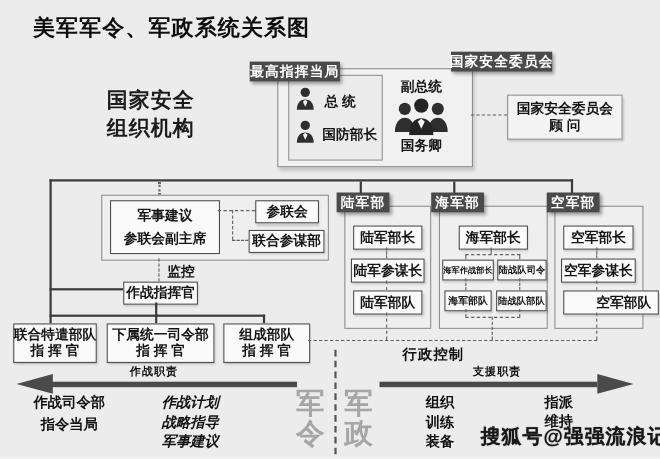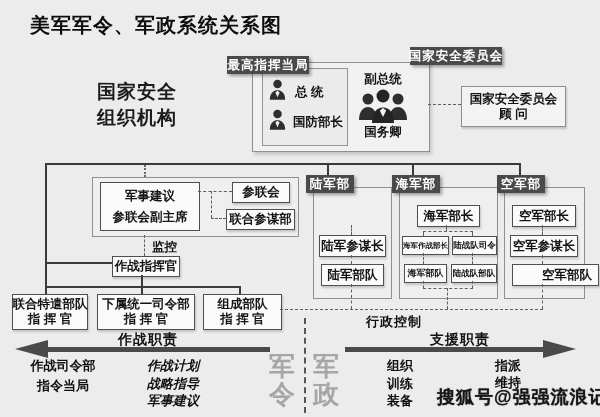--- a/index.html
+++ b/index.html
@@ -33,21 +33,21 @@
     background:#4a4a4a;color:#fff;font-weight:bold;font-size:12.5px;letter-spacing:1px;
     display:flex;align-items:center;justify-content:center;box-shadow:2px 2px 3px rgba(0,0,0,0.35);
     white-space:nowrap;
   }
   .small-label{font-size:12.5px;font-weight:bold;white-space:nowrap;color:#141414;}
   .bt-col{font-size:13px;font-weight:bold;text-align:center;line-height:16.5px;color:#101010;}
   .big-gray{font-size:26px;font-weight:bold;color:#a6a6a6;width:28px;line-height:28px;word-break:break-all;text-align:center;}
   .arrow-body{background:#4a4a4a;height:5px;}
   .arrow-head-l{width:0;height:0;border-top:9px solid transparent;border-bottom:9px solid transparent;border-right:33px solid #4a4a4a;}
   .arrow-head-r{width:0;height:0;border-top:9px solid transparent;border-bottom:9px solid transparent;border-left:33px solid #4a4a4a;}
-  .duty-label{font-size:14px;font-weight:bold;letter-spacing:1px;color:#101010;white-space:nowrap;}
+  .duty-label{font-size:10px;font-weight:bold;letter-spacing:1px;color:#101010;white-space:nowrap;}
   .watermark{font-size:18px;font-weight:bold;color:#171717;letter-spacing:1px;white-space:nowrap;text-shadow:0 0 1px #444;}
   .nsc-name{font-size:12.5px;font-weight:bold;white-space:nowrap;color:#141414;}
 </style>
 </head>
 <body>
 
 <div class="canvas">
 
   <div class="abs title" style="left:30px;top:12px;">美军军令、军政系统关系图</div>
 
@@ -140,20 +140,21 @@
     <div>下属统一司令部</div>
     <div>指 挥 官</div>
   </div>
   <div class="abs box box2" style="left:203px;top:294px;width:77px;height:34px;">
     <div>组成部队</div>
     <div>指 挥 官</div>
   </div>
 
   <div class="abs frame-flat" style="left:313px;top:187px;width:77px;height:110px;"></div>
   <div class="abs dlabel" style="left:306px;top:175px;width:48px;height:18px;">陆军部</div>
+  <div class="abs box" style="left:321px;top:205px;width:61px;height:20px;">陆军部长</div>
   <div class="abs dv" style="left:351px;top:225px;height:10px;"></div>
   <div class="abs box" style="left:319px;top:235px;width:65px;height:20px;">陆军参谋长</div>
   <div class="abs dv" style="left:351px;top:255px;height:9px;"></div>
   <div class="abs box" style="left:321px;top:264px;width:61px;height:20px;">陆军部队</div>
   <div class="abs dv" style="left:351px;top:284px;height:25px;"></div>
 
   <div class="abs frame-flat" style="left:399px;top:187px;width:97px;height:110px;"></div>
   <div class="abs dlabel" style="left:392px;top:175px;width:48px;height:18px;">海军部</div>
   <div class="abs box" style="left:417px;top:205px;width:61px;height:20px;">海军部长</div>
   <div class="abs dv" style="left:446px;top:225px;height:6px;"></div>

